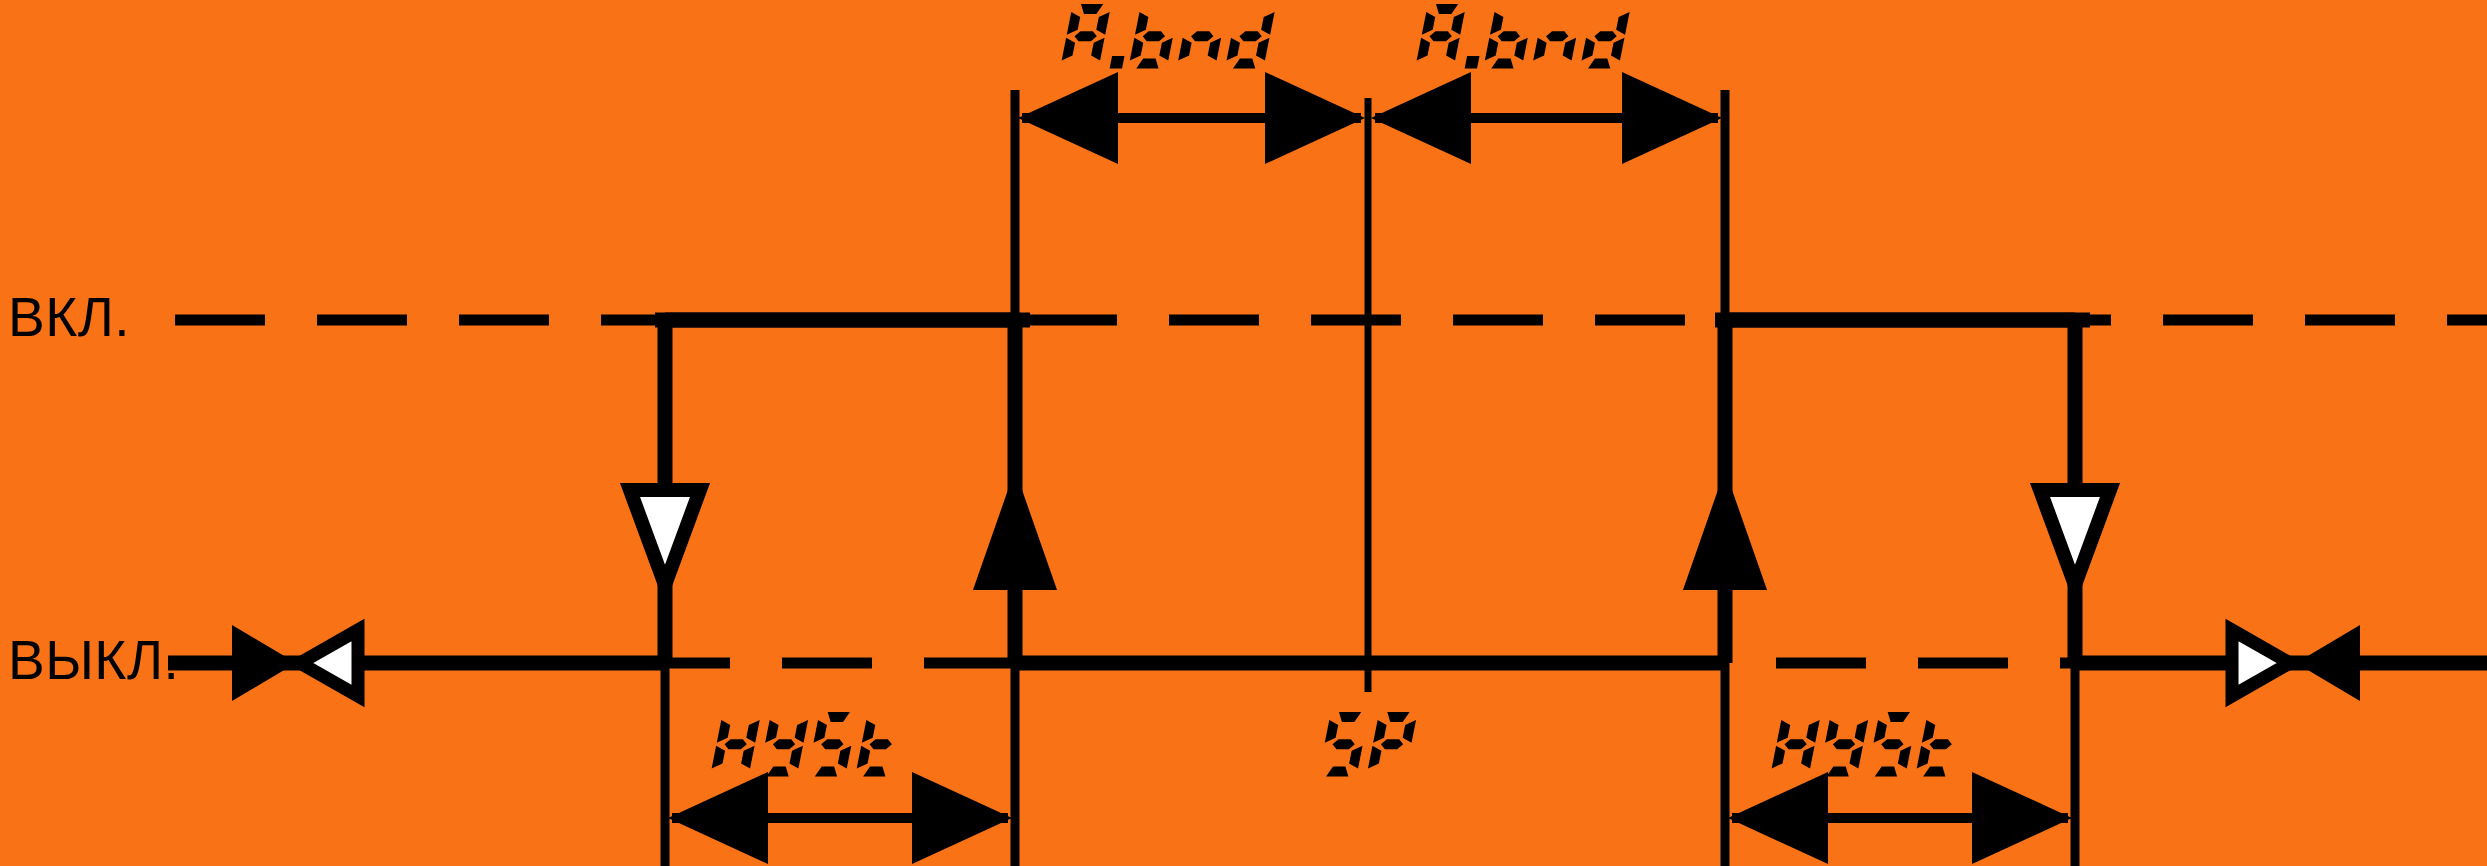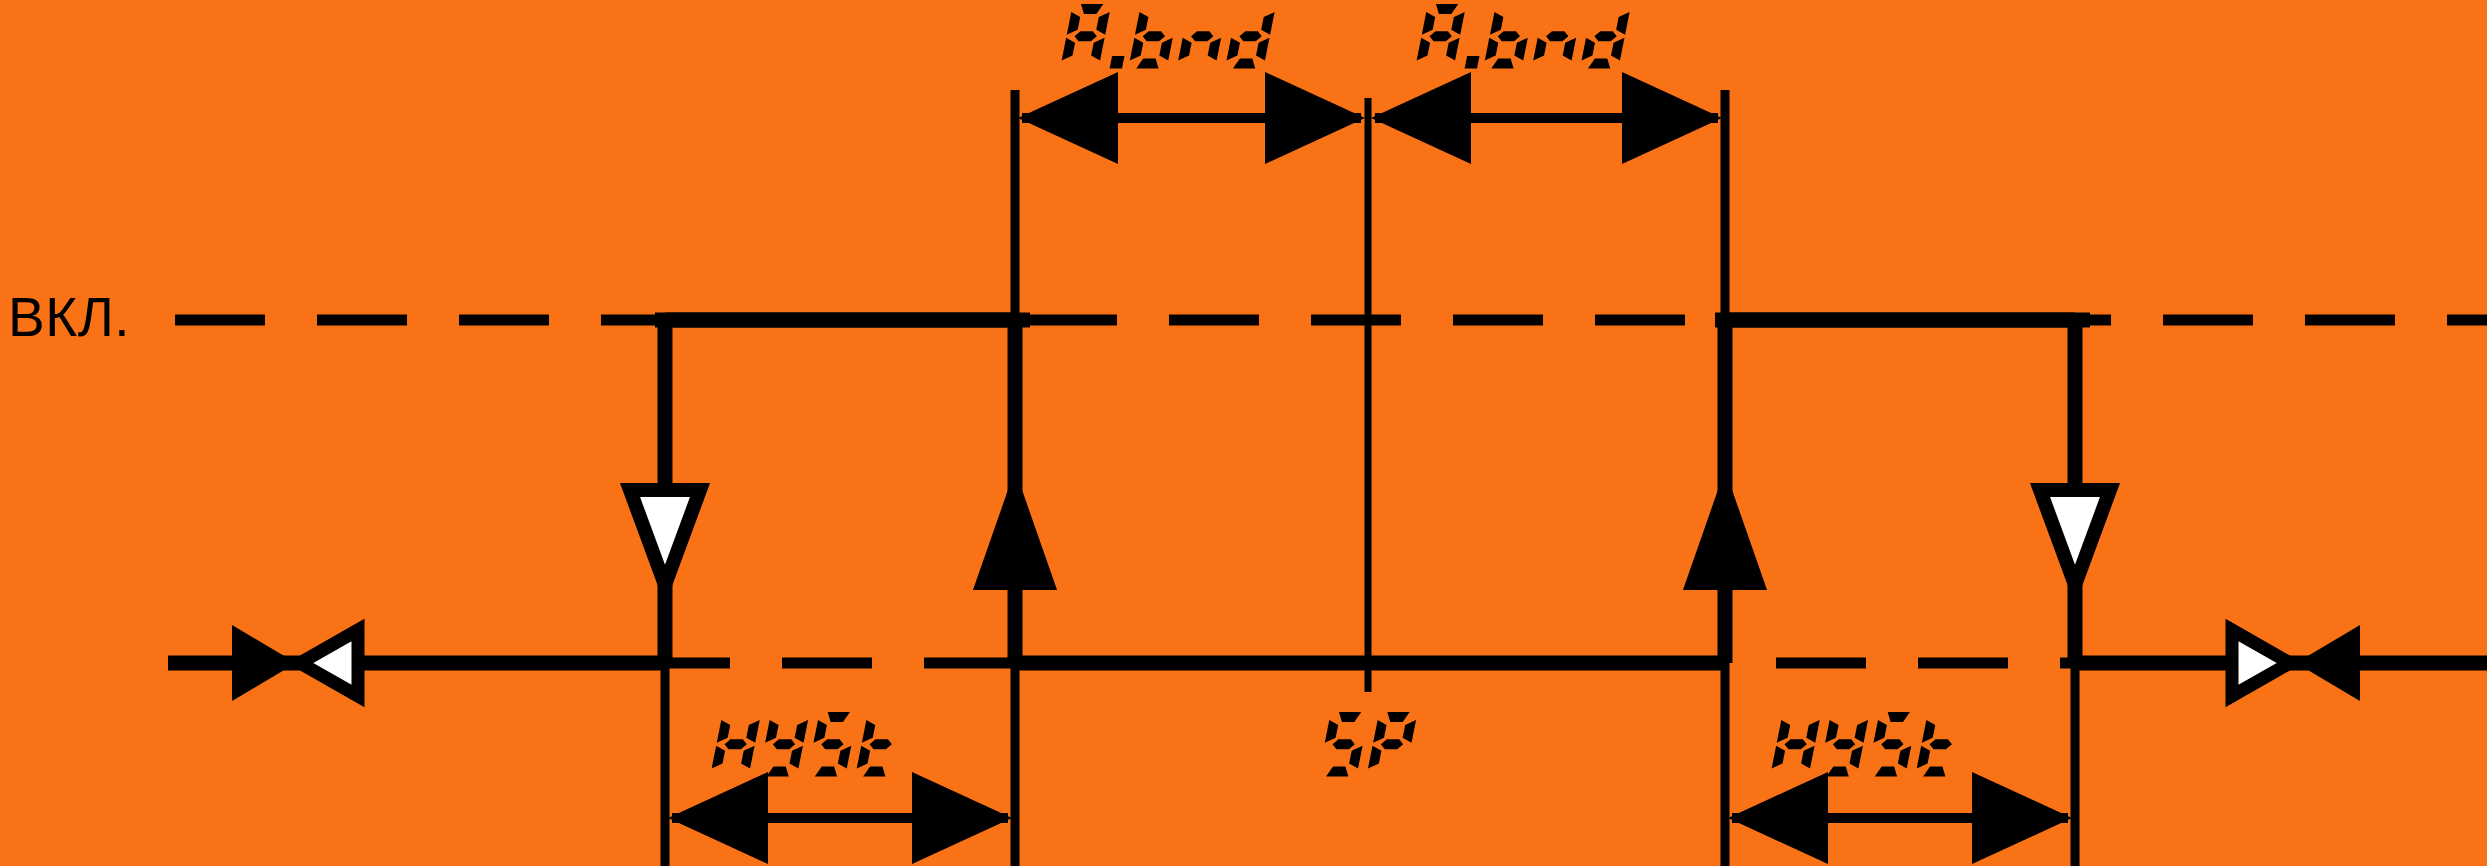--- a/index.html
+++ b/index.html
@@ -135,20 +135,21 @@
       <line x1="672" y1="818" x2="1008" y2="818" stroke="#000" stroke-width="10" marker-start="url(#m-fill-left)" marker-end="url(#m-fill-right)"></line>
     </g>
     <g>
       <line x1="1732" y1="818" x2="2068" y2="818" stroke="#000" stroke-width="10" marker-start="url(#m-fill-left)" marker-end="url(#m-fill-right)"></line>
     </g>
 
   </svg>
 
   <div class="axis-label" id="label-on">ВКЛ.</div>
 
+  <div class="axis-label" id="label-off">ВЫКЛ.</div>
 
   <div class="seg-label" style="left:1060px;top:4px;">
       <svg width="231.136" height="64.48" viewBox="-20.8 0 372.8 104" xmlns="http://www.w3.org/2000/svg">
             <g transform="matrix(1,0,-0.2,1,0,0)">
           <g transform="translate(0,0)">
             <path d="M13,0 L49,0 L41,16 L21,16 Z" fill="#000"></path>
             <path d="M62,13 L62,49.5 L46,41.5 L46,21 Z" fill="#000"></path>
             <path d="M62,54.5 L62,91 L46,83 L46,62.5 Z" fill="#000"></path>
             <path d="M0,54.5 L16,62.5 L16,83 L0,91 Z" fill="#000"></path>
             <path d="M0,13 L16,21 L16,41.5 L0,49.5 Z" fill="#000"></path>

